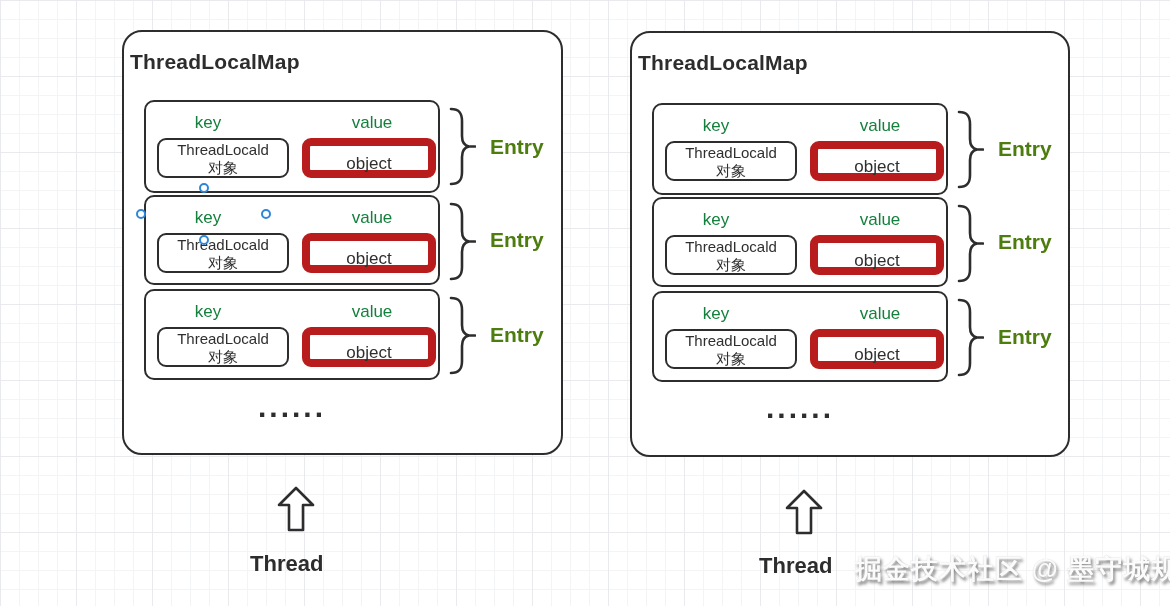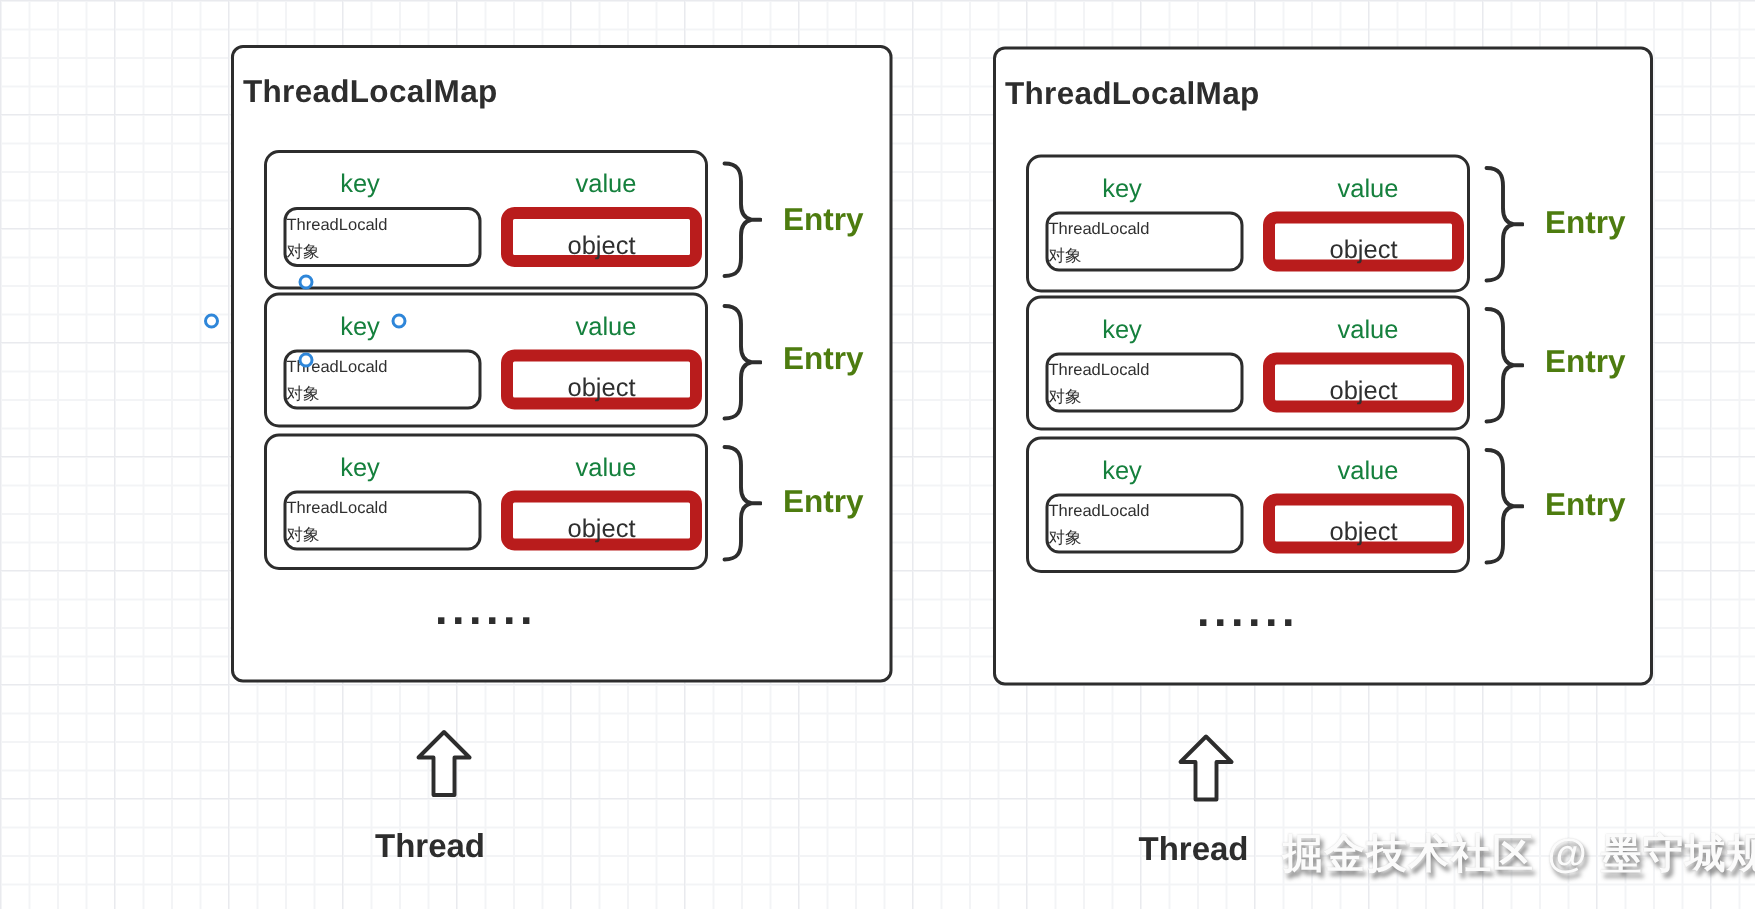--- a/index.html
+++ b/index.html
@@ -11,39 +11,39 @@
       linear-gradient(to right, #e9eaee 1px, transparent 1px),
       linear-gradient(to bottom, #e9eaee 1px, transparent 1px),
       linear-gradient(to right, #f3f4f6 1px, transparent 1px),
       linear-gradient(to bottom, #f3f4f6 1px, transparent 1px);
     background-size:76px 76px, 76px 76px, 19px 19px, 19px 19px;
     font-family:"Liberation Sans","DejaVu Sans",sans-serif;
     color:#2f2f2f;
   }
   .panel {
     position:absolute; background:#ffffff;
-    border:2.5px solid #2d2d2d; border-radius:8px;margin-left:32px;
+    border:2.5px solid #2d2d2d; border-radius:20px;
   }
   .panel-title {
     position:absolute; left:6px; top:18px;
     font-size:21px; line-height:24px; font-weight:600; color:#2d2d2d;
     letter-spacing:0.2px; white-space:nowrap;
   }
   .entry { position:absolute; left:0; width:100%; }
   .entry-box {
     position:absolute; left:20px; top:0; width:296px; height:100%;
     border:2.5px solid #2d2d2d; border-radius:10px; background:#fff;
   }
   .lbl { position:absolute; top:11px; font-size:17px; line-height:20px; color:#15803d; text-align:center; }
   .lbl.key   { left:17px;  width:90px; }
   .lbl.value { left:181px; width:90px; }
   .kbox {
     position:absolute; left:11px; top:36px; width:132px; height:40px;
     border:2px solid #2d2d2d; border-radius:9px; background:#fff;
-    font-size:11px; line-height:18px; padding-top:1px;
+    text-align:center; font-size:15px; line-height:18px; padding-top:1px;
     overflow:hidden;
   }
   .vbox {
     position:absolute; left:156px; top:36px; width:134px; height:40px;
     border:8px solid #b91c1c; border-radius:9px; background:#fff;
     text-align:center; font-size:17px; line-height:35px;
   }
   .brace { position:absolute; left:324px; top:7px; }
   .entry-lbl {
     position:absolute; left:366px; top:50%; transform:translateY(-50%);

